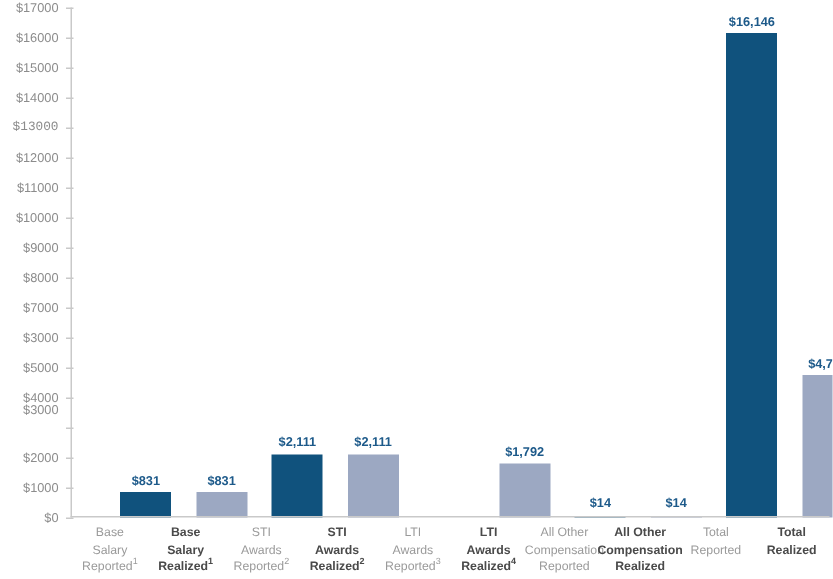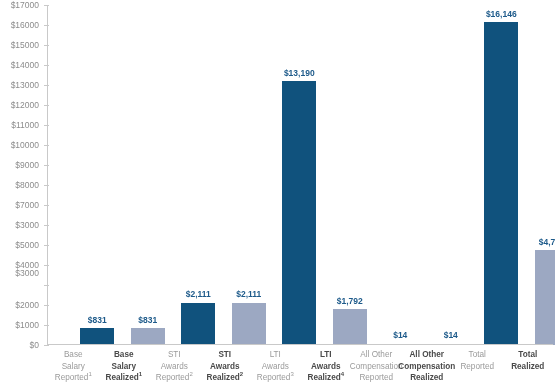--- a/index.html
+++ b/index.html
@@ -132,21 +132,21 @@
       <div class="y-tick" style="top: 273px;">$3000</div>
       <div class="y-tick" style="top: 265px;">$4000</div>
       <div class="y-tick" style="top: 245px;">$5000</div>
       <div class="y-tick" style="top: 225px;">$3000</div>
       <div class="y-tick" style="top: 205px; margin-left: 11px;">$7000</div>
       <div class="y-tick" style="top: 185px;">$8000</div>
       <div class="y-tick" style="top: 165px;">$9000</div>
       <div class="y-tick" style="top: 145px;">$10000</div>
       <div class="y-tick" style="top: 125px;">$11000</div>
       <div class="y-tick" style="top: 105px; margin-left: 11px;">$12000</div>
-      <div class="y-tick" style="top: 85px;">$13000</div>
+      <div class="y-tick" style="top: 85px; font-family: Liberation Mono, monospace;">$13000</div>
       <div class="y-tick" style="top: 65px;">$14000</div>
       <div class="y-tick" style="top: 45px;">$15000</div>
       <div class="y-tick" style="top: 25px;">$16000</div>
       <div class="y-tick" style="top: 5px;">$17000</div>
     </div>
   <div id="y-axis-line"></div>
 
   <div id="plot-area">
       <div class="bar-slot" style="left: 8.25px; width: 34px;">
         <div class="bar reported" style="height: 16.62px;"></div>
@@ -156,24 +156,20 @@
         <div class="bar realized" style="height: 16.62px;"></div>
         <div class="bar-value" style="bottom: 20.62px;">$831</div>
       </div>
       <div class="bar-slot" style="left: 109.25px; width: 34px;">
         <div class="bar reported" style="height: 42.22px;"></div>
         <div class="bar-value" style="bottom: 46.22px;">$2,111</div>
       </div>
       <div class="bar-slot" style="left: 159.75px; width: 34px;">
         <div class="bar realized" style="height: 42.22px;"></div>
         <div class="bar-value" style="bottom: 46.22px;">$2,111</div>
-      </div>
-      <div class="bar-slot" style="left: 210.25px; width: 34px;">
-        <div class="bar reported" style="height: 263.8px;"></div>
-        <div class="bar-value" style="bottom: 267.8px;">$13,190</div>
       </div>
       <div class="bar-slot" style="left: 260.75px; width: 34px; text-align: center;">
         <div class="bar realized" style="height: 35.84px;"></div>
         <div class="bar-value" style="bottom: 39.84px;">$1,792</div>
       </div>
       <div class="bar-slot" style="left: 311.25px; width: 34px;">
         <div class="bar reported" style="height: 1.5px;"></div>
         <div class="bar-value" style="bottom: 5.5px;">$14</div>
       </div>
       <div class="bar-slot" style="left: 361.75px; width: 34px;">

